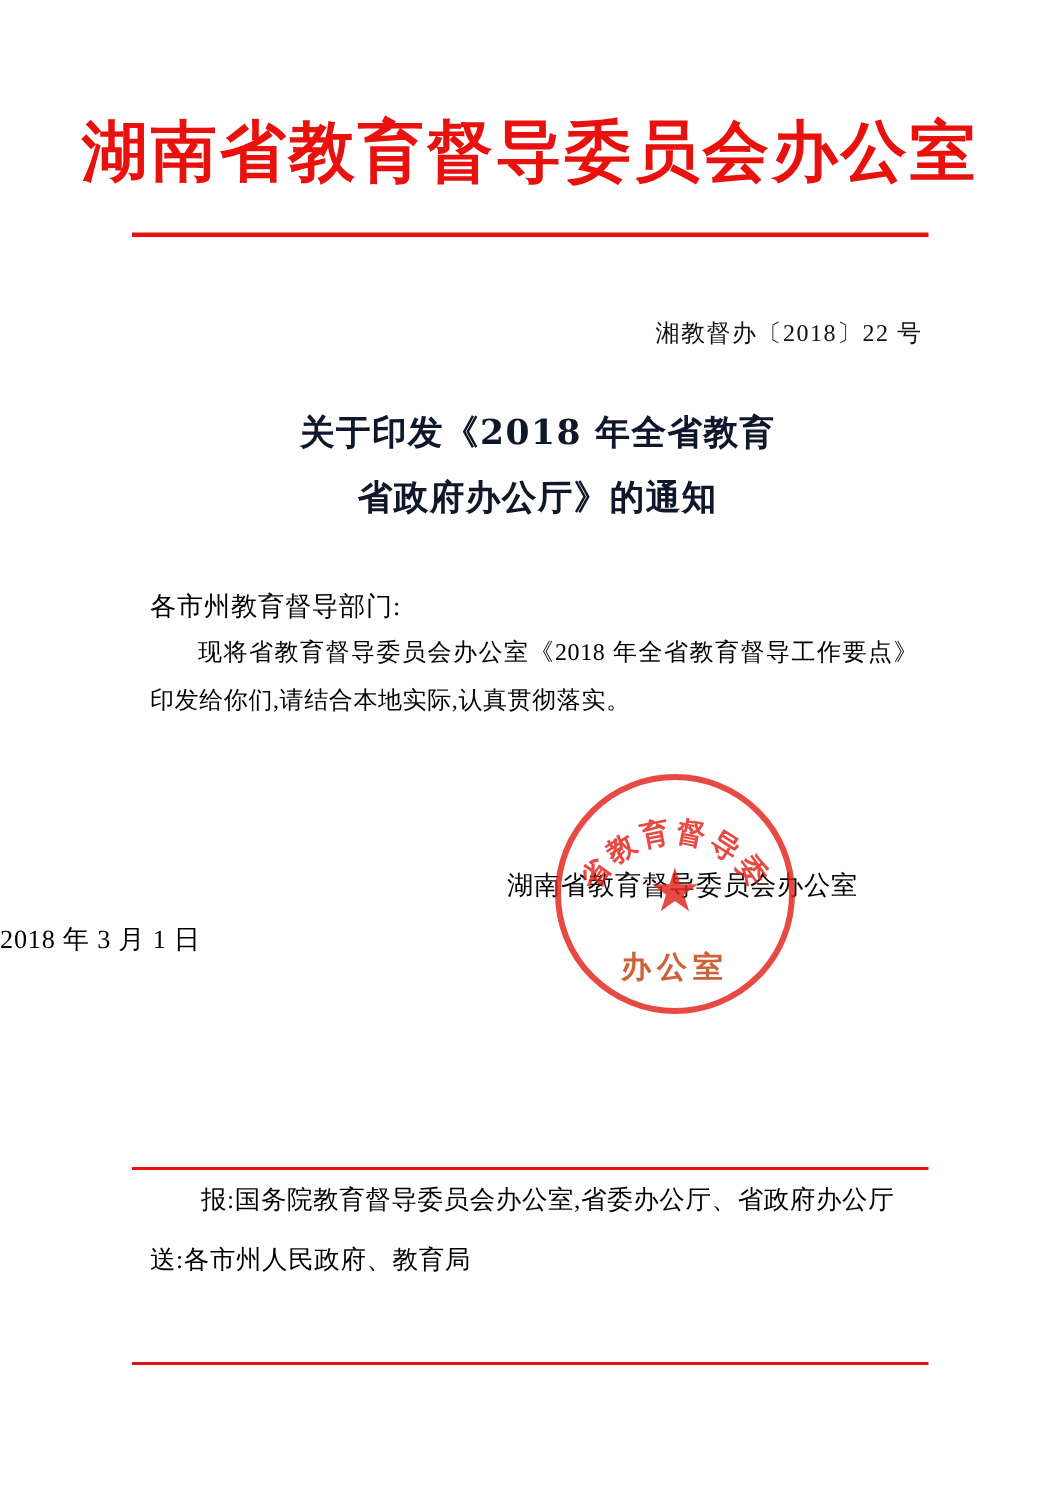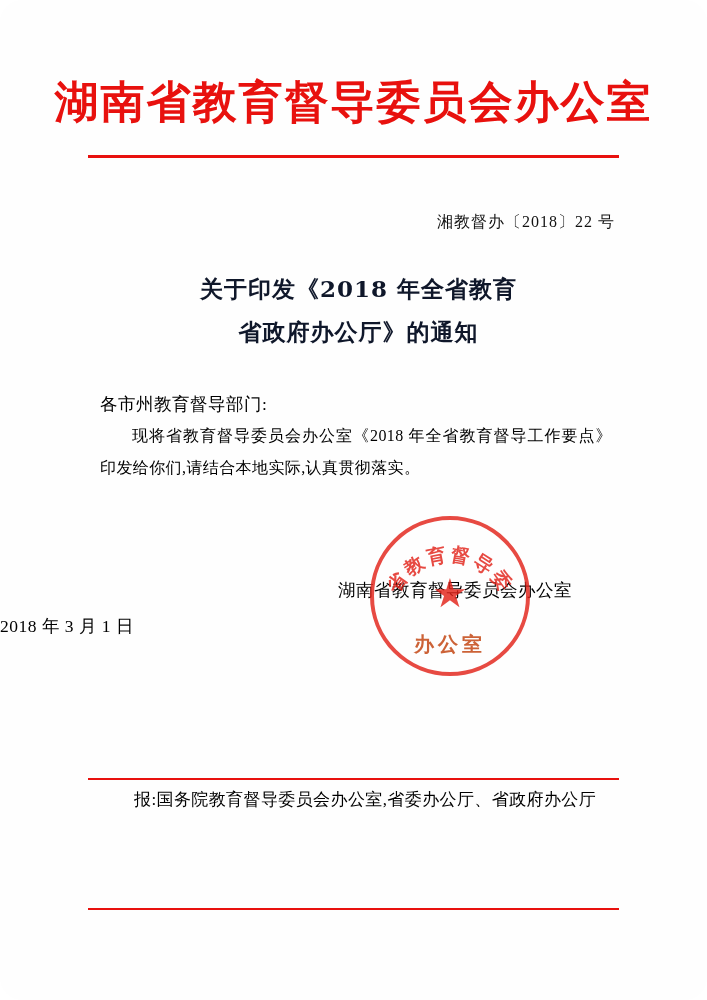--- a/index.html
+++ b/index.html
@@ -234,15 +234,16 @@
       <text>
         <textPath href="#arcpath" startOffset="50%" text-anchor="middle">湖南省教育督导委员会</textPath>
       </text>
     </svg>
     <div class="seal-star">★</div>
     <div class="seal-bottom">办公室</div>
   </div>
 
   <div class="rule-footer-top"></div>
   <div class="footer-line1">报:国务院教育督导委员会办公室,省委办公厅、省政府办公厅</div>
+  <div class="footer-line2">送:各市州人民政府、教育局</div>
   <div class="rule-footer-bottom"></div>
 
 </div>
 
 </body></html>

